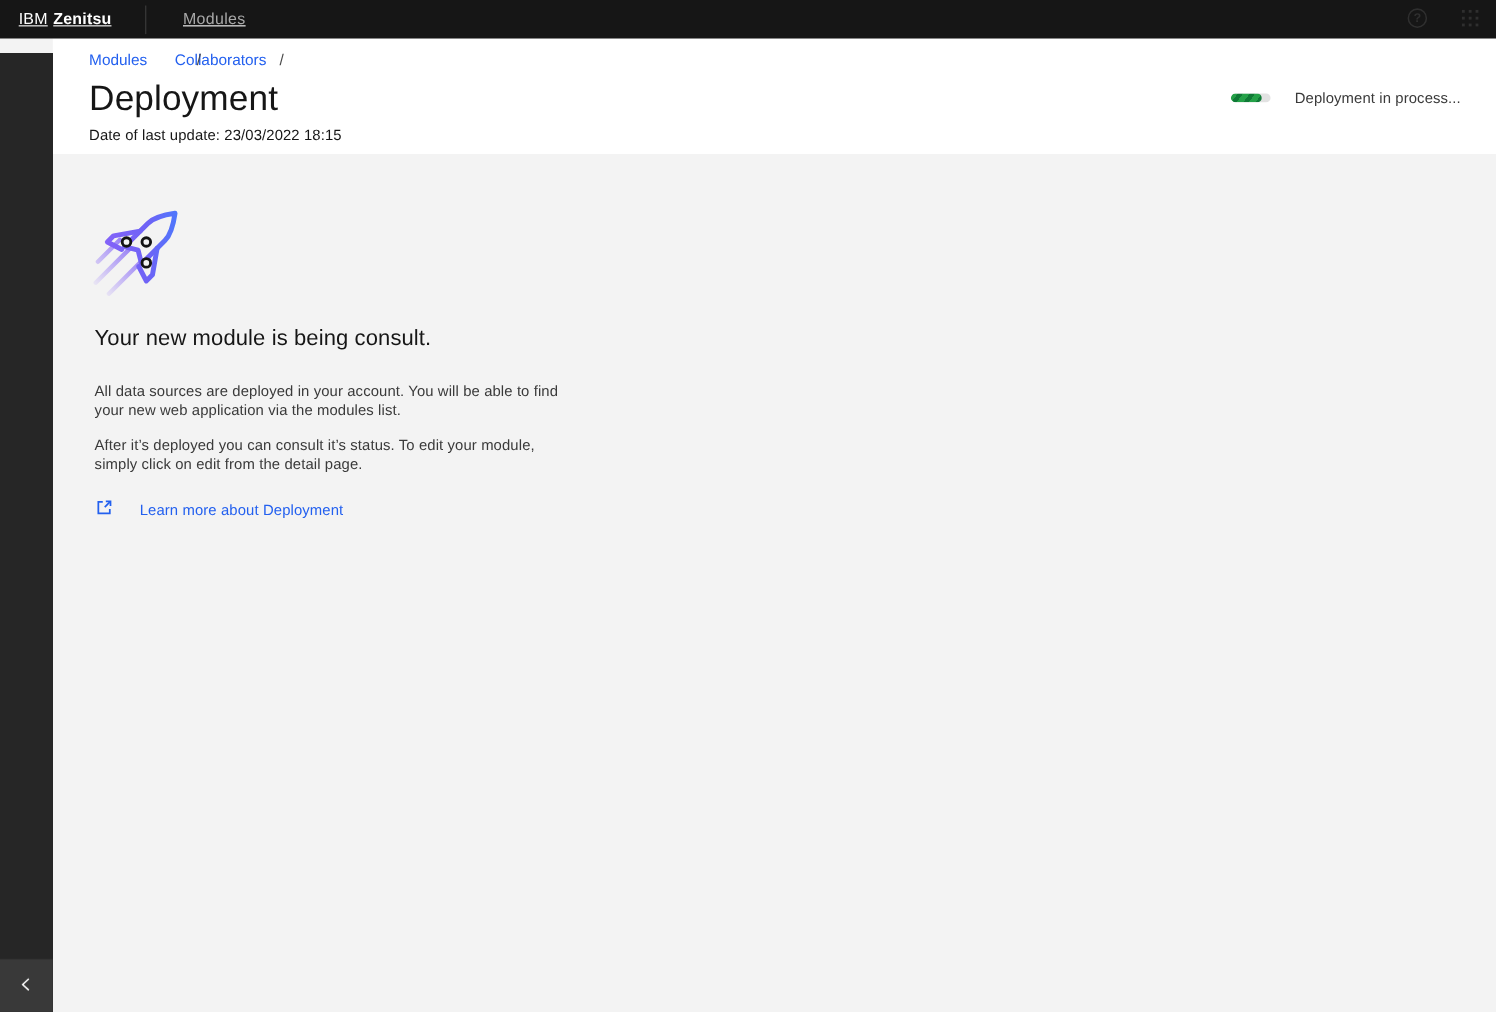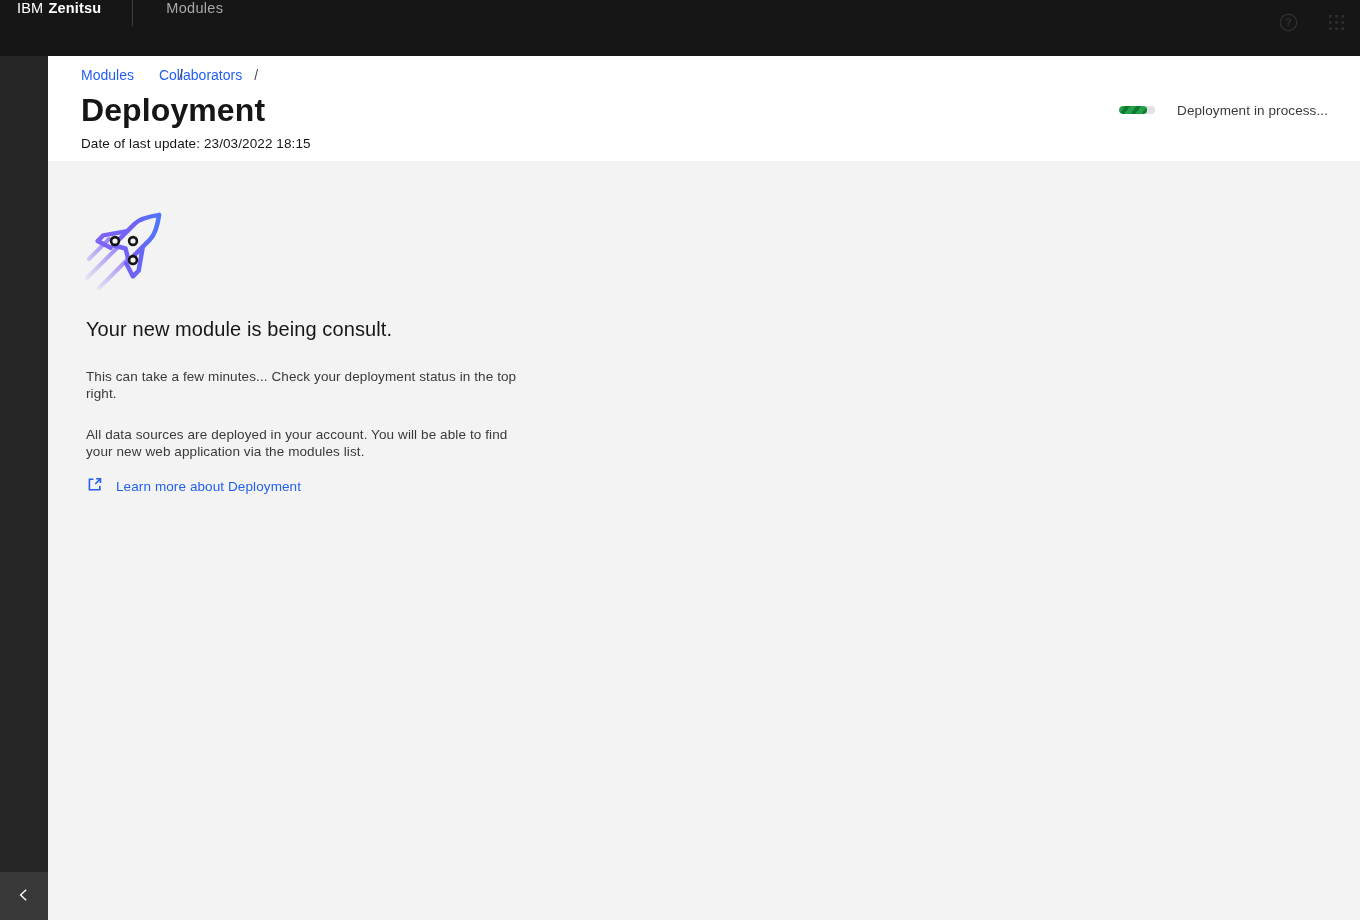--- a/index.html
+++ b/index.html
@@ -7,22 +7,22 @@
   body {
     width: 1360px; height: 920px; overflow: hidden;
     font-family: "Liberation Sans", sans-serif;
     background: var(--content-bg, #f3f3f3);
     color: var(--text-primary, #161616);
   }
 
   
   .header {
     position: relative; z-index: 3;
-    height: 56px; background: var(--header-bg, #161616);
-    display: flex; color: #fff;
+    height: 35px; background: var(--header-bg, #161616);
+    display: flex; align-items: center; color: #fff; text-decoration: underline;
   }
   .logo { padding-left: 17px; font-size: 14.5px; letter-spacing: .2px; white-space: nowrap; }
   .logo .prefix { font-weight: 400; }
   .logo .name { font-weight: 700; margin-left: 5px; }
   .header-divider { width: 1px; height: 26px; background: #3d3d3d; margin-left: 31px; }
   .header-app-title { margin-left: 33px; color: #a9a9a9; font-size: 14.5px; letter-spacing: .3px; }
   .header-spacer { flex: 1; }
   .header-iconbtn {
     width: 48px; height: 48px; flex: none;
     display: flex; align-items: center; justify-content: center;
@@ -47,42 +47,42 @@
   .page-header { background: #ffffff; height: 105px; padding: 10px 32px 0 33px; flex: none; }
 
   .breadcrumb { font-size: 14px; line-height: 18px; margin-bottom: 7px; }
   .breadcrumb a { color: var(--accent-blue, #2360ef); text-decoration: none; cursor: pointer; }
   .crumb2-wrap { position: relative; margin-left: 25px; display: inline-block; }
   .sep { color: #4a4a4a; }
   .sep-overlap { position: absolute; left: 20px; top: 0; }
   .sep-trailing { margin-left: 12px; }
 
   .title-row { display: flex; align-items: center; justify-content: space-between; }
-  .page-title { margin: 0; font-size: 32px; line-height: 38px; font-weight: 700; color: var(--text-primary, #161616); letter-spacing: .1px; }
+  .page-title { margin: 0; font-size: 32px; line-height: 38px; font-weight: 400; color: var(--text-primary, #161616); letter-spacing: .1px; }
   .status { display: flex; align-items: center; gap: 22px; }
   .progress-track { width: 36px; height: 8px; border-radius: 4px; background: var(--progress-track, #e2e2e2); overflow: hidden; }
   .progress-fill {
     height: 100%; border-radius: 4px; width: 78%;
     background: repeating-linear-gradient(125deg,
       var(--progress-green, #24a148) 0 5px,
       var(--progress-green-dark, #0f7a36) 5px 9px);
   }
   .status-label { font-size: 13.5px; color: var(--text-secondary, #3a3a3a); letter-spacing: .1px; }
 
   .last-update { margin-top: 7px; font-size: 13.5px; color: var(--text-primary, #161616); letter-spacing: .1px; }
 
   .content { flex: 1; background: var(--content-bg, #f3f3f3); padding: 37px 32px 0 38px; }
   .rocket-wrap { margin: 0 0 26px -4px; width: 92px; height: 92px; }
   .content-heading { margin: 0 0 27px 0; font-size: 20px; line-height: 26px; font-weight: 400; color: var(--text-primary, #161616); letter-spacing: .1px; }
   .content p { margin: 0; max-width: 432px; font-size: 13.5px; line-height: 16.5px; color: var(--text-secondary, #3a3a3a); letter-spacing: .1px; }
   .p-gap-lg { margin-bottom: 25px !important; }
   .p-gap-sm { margin-bottom: 16px !important; }
   .p-gap-md { margin-bottom: 23px !important; }
   .learn-link {
-    display: inline-flex; align-items: center; gap: 13px;
+    display: inline-flex; align-items: center; gap: 24px;
     color: var(--accent-blue, #2360ef); font-size: 13.5px; text-decoration: none; cursor: pointer; letter-spacing: .1px;
   }
   .learn-link svg { flex: none; }
 </style>
 </head>
 <body>
 
 <header class="header">
   <div class="logo">
     <span class="prefix">IBM</span><span class="name">Zenitsu</span>
@@ -176,22 +176,22 @@
         <g fill="#f3f3f3" stroke="#141414" stroke-width="2.6">
           <circle cx="33" cy="43" r="3.9"></circle>
           <circle cx="51" cy="43" r="3.9"></circle>
           <circle cx="51" cy="62" r="3.9"></circle>
         </g>
       </svg>
     </div>
 
     <h2 class="content-heading">Your new module is being consult.</h2>
 
-    <p class="p-gap-lg">This can take a few minutes... Check your deployment status in the top right.</p>
     <p class="p-gap-sm">All data sources are deployed in your account. You will be able to find your new web application via the modules list.</p>
+    <p class="p-gap-md">After it’s deployed you can consult it’s status. To edit your module, simply click on edit from the detail page.</p>
 
     <a class="learn-link">
       <span>
         <svg width="17" height="17" viewBox="0 0 16 16" stroke="currentColor" fill="none" stroke-width="1.5">
           <path d="M7 3 H3.2 V13 H13 V9.2"></path>
           <path d="M9.6 2.6 H13.6 V6.6"></path>
           <line x1="8.7" y1="7.5" x2="13.3" y2="2.9"></line>
         </svg>
       </span>
       <span>Learn more about Deployment</span>

